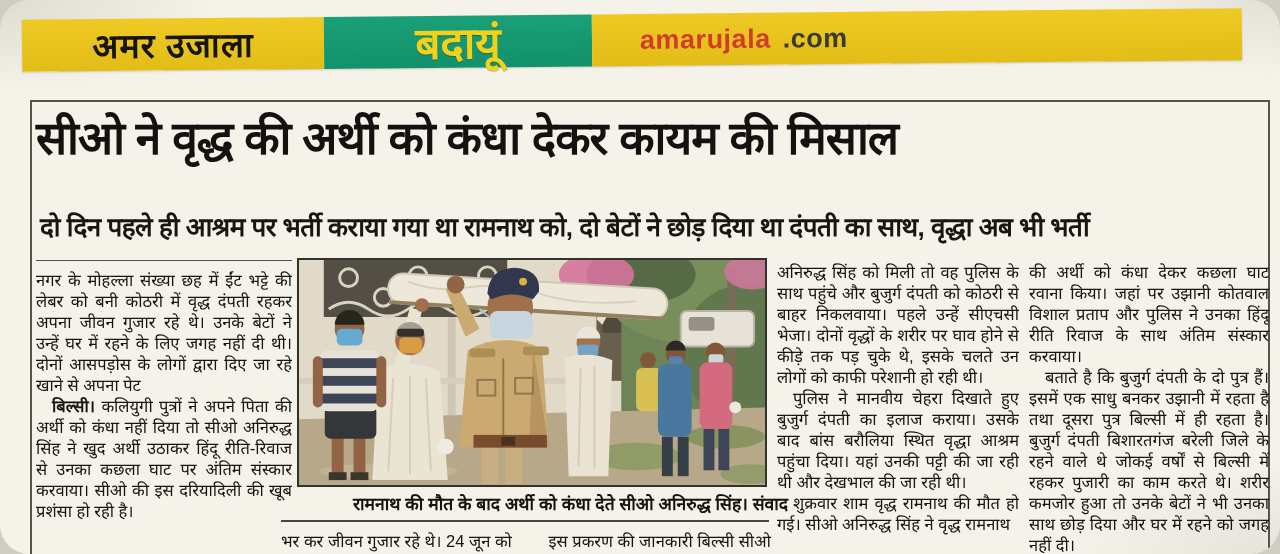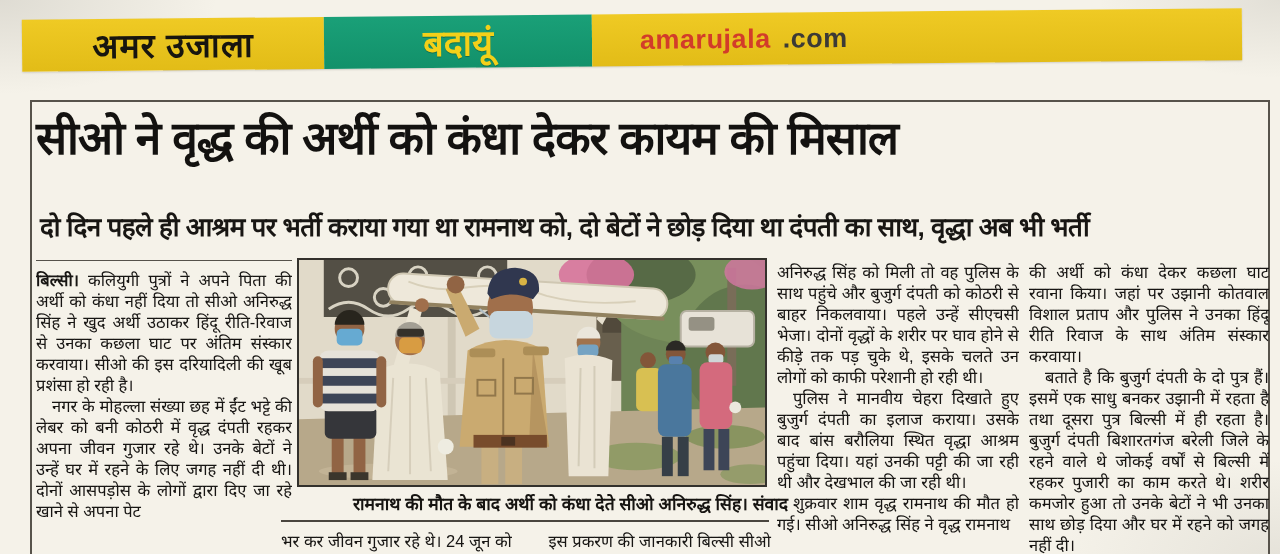--- a/index.html
+++ b/index.html
@@ -6,35 +6,36 @@
   .page{
     position:relative;width:1280px;height:554px;margin:0 auto;
     background:
       radial-gradient(ellipse at 0% 0%, rgba(120,118,110,.18), transparent 12%),
       radial-gradient(ellipse at 100% 0%, rgba(120,118,110,.15), transparent 10%),
       radial-gradient(ellipse at 100% 100%, rgba(120,118,110,.12), transparent 12%),
       #f5f2e9;
     overflow:hidden;
     font-family:"Liberation Sans","DejaVu Sans",sans-serif;
     color:#171513;
+    border-radius:29px;
   }
   
   .masthead{
     position:absolute;left:22px;top:14px;width:1220px;height:52px;
     display:flex;transform:rotate(-0.55deg);
     box-shadow:0 1px 2px rgba(0,0,0,.15);
   }
   .seg{display:flex;align-items:center;justify-content:center;height:100%;}
   .seg-yellow{background:linear-gradient(180deg,#efca24,#e2bc17);}
   .seg-green{background:linear-gradient(180deg,#1aa078,#12916a);}
   .seg1{width:302px;}
   .seg2{width:268px;}
   .seg3{flex:1;justify-content:flex-start;padding-left:48px;}
   .paper-name{font-size:34px;font-weight:bold;color:#17150f;letter-spacing:1px;}
-  .edition{font-size:36px;font-weight:bold;color:#f3d019;text-shadow:0 1px 0 rgba(0,0,0,.25);}
+  .edition{font-size:44px;font-weight:bold;color:#f3d019;text-shadow:0 1px 0 rgba(0,0,0,.25);}
   .site{font-size:27px;font-weight:bold;letter-spacing:.5px;}
   .site-red{color:#d23c2a;}
   .site-dark{color:#3c3a36;margin-left:12px;}
   
   .article-box{
     position:absolute;left:30px;top:100px;width:1240px;height:454px;
     border-top:2px solid #57534b;border-left:2px solid #57534b;border-right:2px solid #57534b;
     box-sizing:border-box;
   }
   .headline{
@@ -82,22 +83,22 @@
     </div>
   </div>
 
   <div class="article-box"></div>
 
   <div class="headline">सीओ ने वृद्ध की अर्थी को कंधा देकर कायम की मिसाल</div>
   <div class="subheadline">दो दिन पहले ही आश्रम पर भर्ती कराया गया था रामनाथ को, दो बेटों ने छोड़ दिया था दंपती का साथ, वृद्धा अब भी भर्ती</div>
 
   <div class="col1 bodytext">
     <div class="byline-rule"></div>
+    <p>नगर के मोहल्ला संख्या छह में ईंट भट्टे की लेबर को बनी कोठरी में वृद्ध दंपती रहकर अपना जीवन गुजार रहे थे। उनके बेटों ने उन्हें घर में रहने के लिए जगह नहीं दी थी। दोनों आसपड़ोस के लोगों द्वारा दिए जा रहे खाने से अपना पेट</p>
     <p><span class="lede-loc">बिल्सी।</span> <span>कलियुगी पुत्रों ने अपने पिता की अर्थी को कंधा नहीं दिया तो सीओ अनिरुद्ध सिंह ने खुद अर्थी उठाकर हिंदू रीति-रिवाज से उनका कछला घाट पर अंतिम संस्कार करवाया। सीओ की इस दरियादिली की खूब प्रशंसा हो रही है।</span></p>
-    <p>नगर के मोहल्ला संख्या छह में ईंट भट्टे की लेबर को बनी कोठरी में वृद्ध दंपती रहकर अपना जीवन गुजार रहे थे। उनके बेटों ने उन्हें घर में रहने के लिए जगह नहीं दी थी। दोनों आसपड़ोस के लोगों द्वारा दिए जा रहे खाने से अपना पेट</p>
   </div>
 
   <div class="photo-col">
     <div class="photo-frame">
       <svg viewBox="0 0 470 229" preserveAspectRatio="none">
 
         <g>
           <rect x="0" y="0" width="330" height="229" fill="#e3ddcf"></rect>
           <rect x="150" y="0" width="8" height="180" fill="#cfc8b7"></rect>
           <rect x="0" y="120" width="300" height="6" fill="#d6cfbf"></rect>

